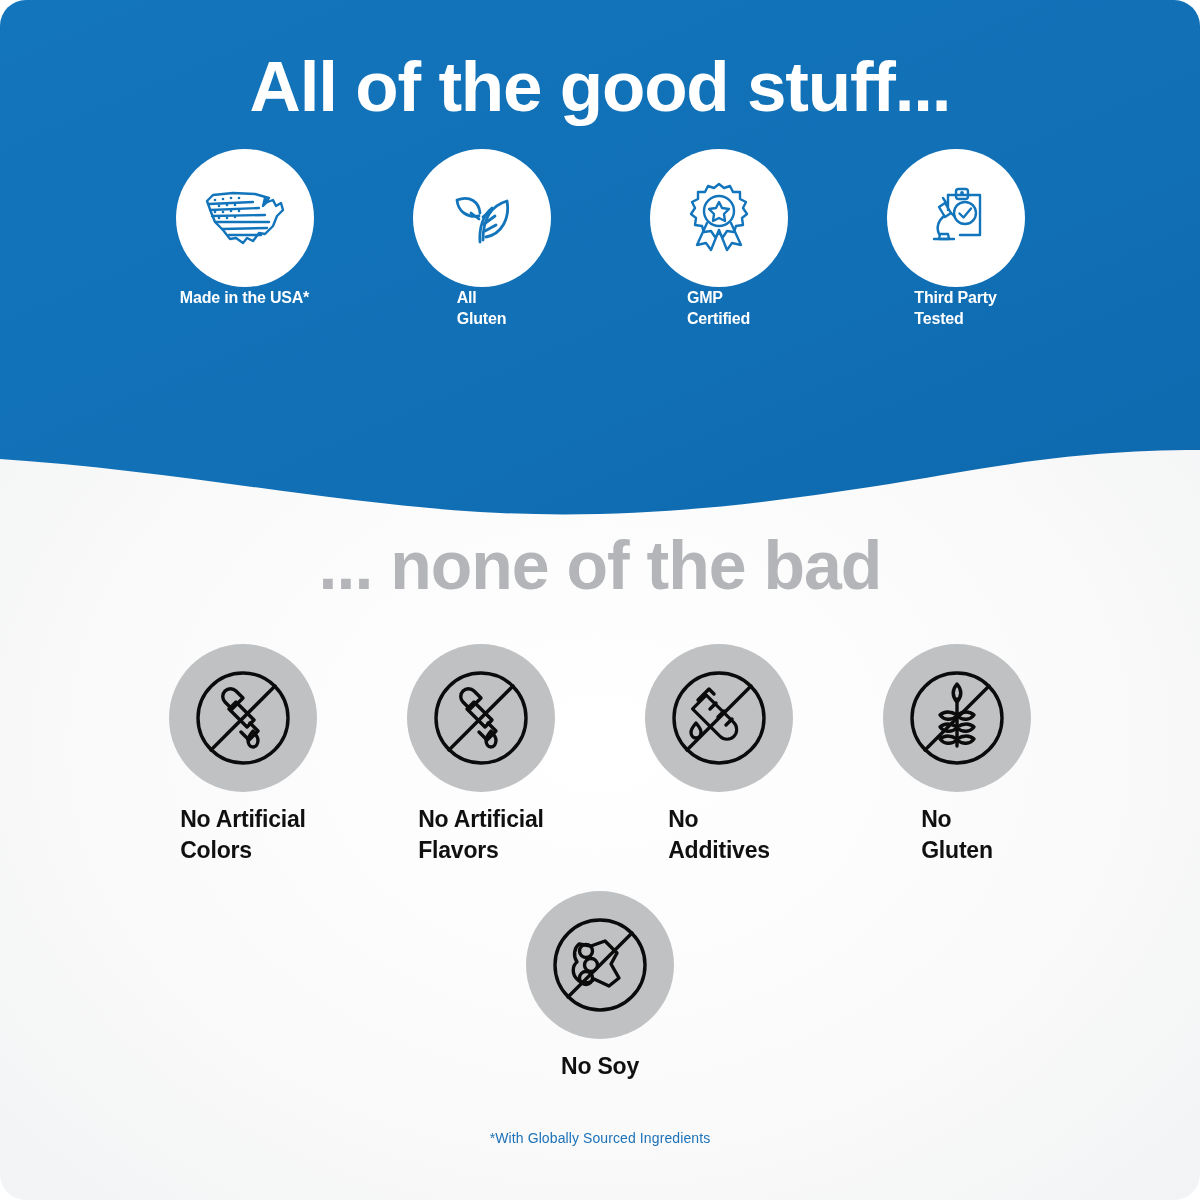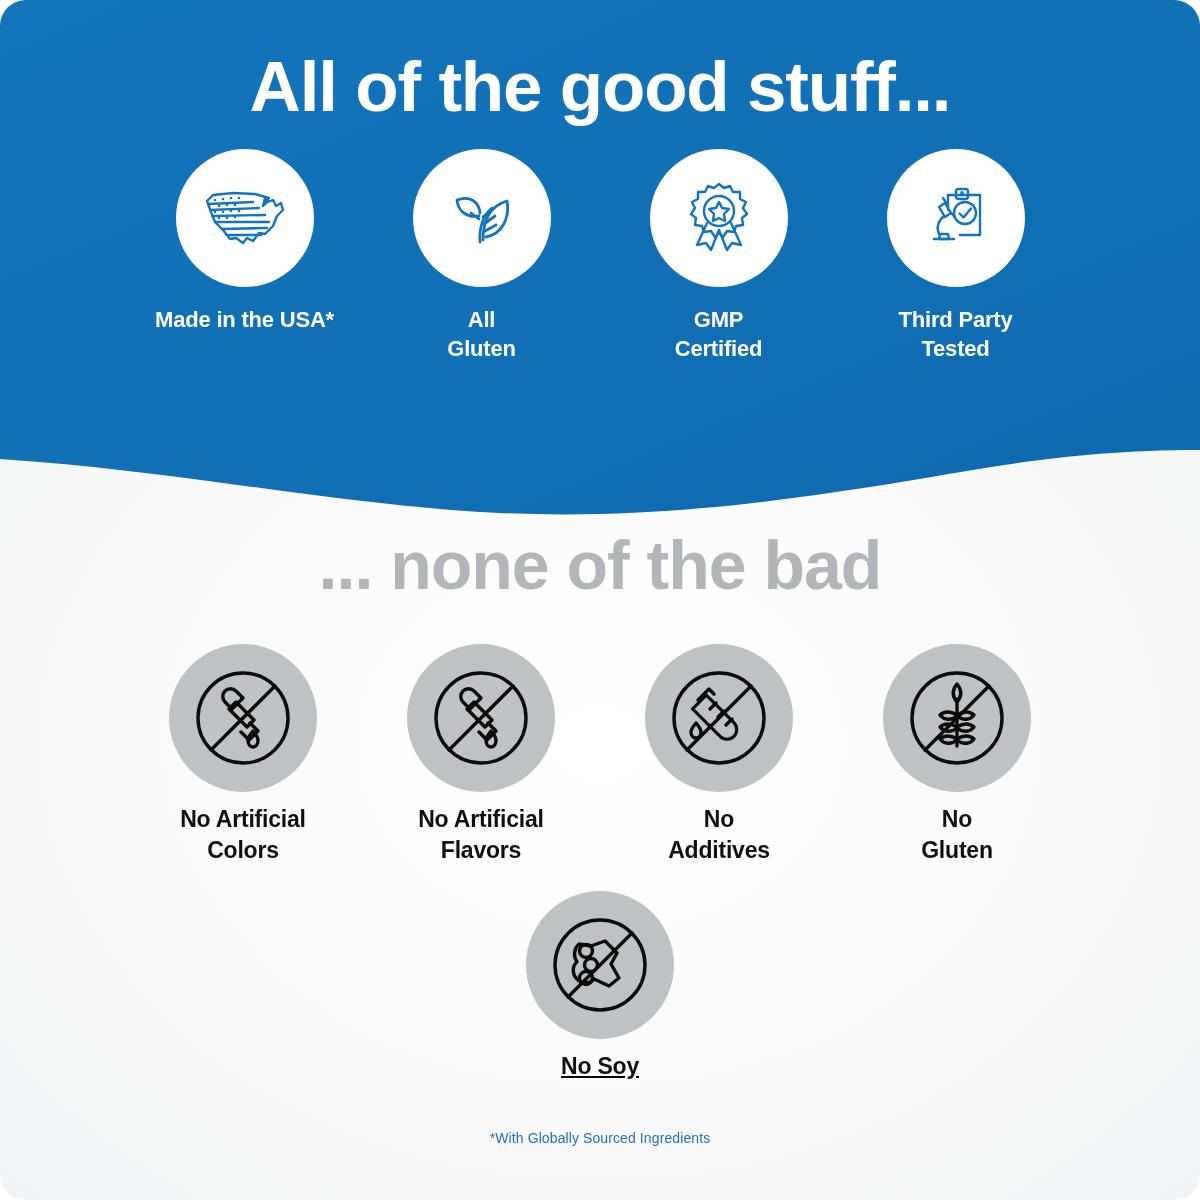--- a/index.html
+++ b/index.html
@@ -69,24 +69,23 @@
     width: 138px;
     height: 138px;
     border-radius: 50%;
     background: #ffffff;
     display: flex;
     align-items: center;
     justify-content: center;
   }
   .good-circle svg { display:block; }
   .good-label {
-    margin-top: 18px;
-    text-align: center;
+    text-align: left;
     color: #ffffff;
-    font-size: 22px;
+    font-size: 16px;
     font-weight: bold;
     line-height: 1.33;
     letter-spacing: -0.2px;
     white-space: pre-line;
   }
 
   
   .bottom-content {
     position: absolute;
     left: 0; top: 515px;
@@ -104,41 +103,40 @@
     line-height: 1;
   }
 
   .bad-row {
     display: flex;
     justify-content: center;
     align-items: flex-start;
     gap: 30px;
   }
   .bad-row.row1 { margin-top: 45px; }
-  .bad-row.row2 { margin-top: 26px; text-decoration: underline; }
+  .bad-row.row2 { margin-top: 26px; }
 
   .bad-item {
     width: 208px;
     display: flex;
     flex-direction: column;
     align-items: center;
   }
   .bad-circle {
     width: 148px;
     height: 148px;
     border-radius: 50%;
     background: #bfc1c3;
     display: flex;
     align-items: center;
     justify-content: center;
   }
   .bad-circle svg { display:block; }
   .bad-label {
     margin-top: 12px;
-    text-align: center;
     color: #101010;
     font-size: 23px;
     font-weight: bold;
     line-height: 1.33;
     letter-spacing: -0.2px;
     white-space: pre-line;
   }
 
   .footnote {
     margin-top: 48px;

